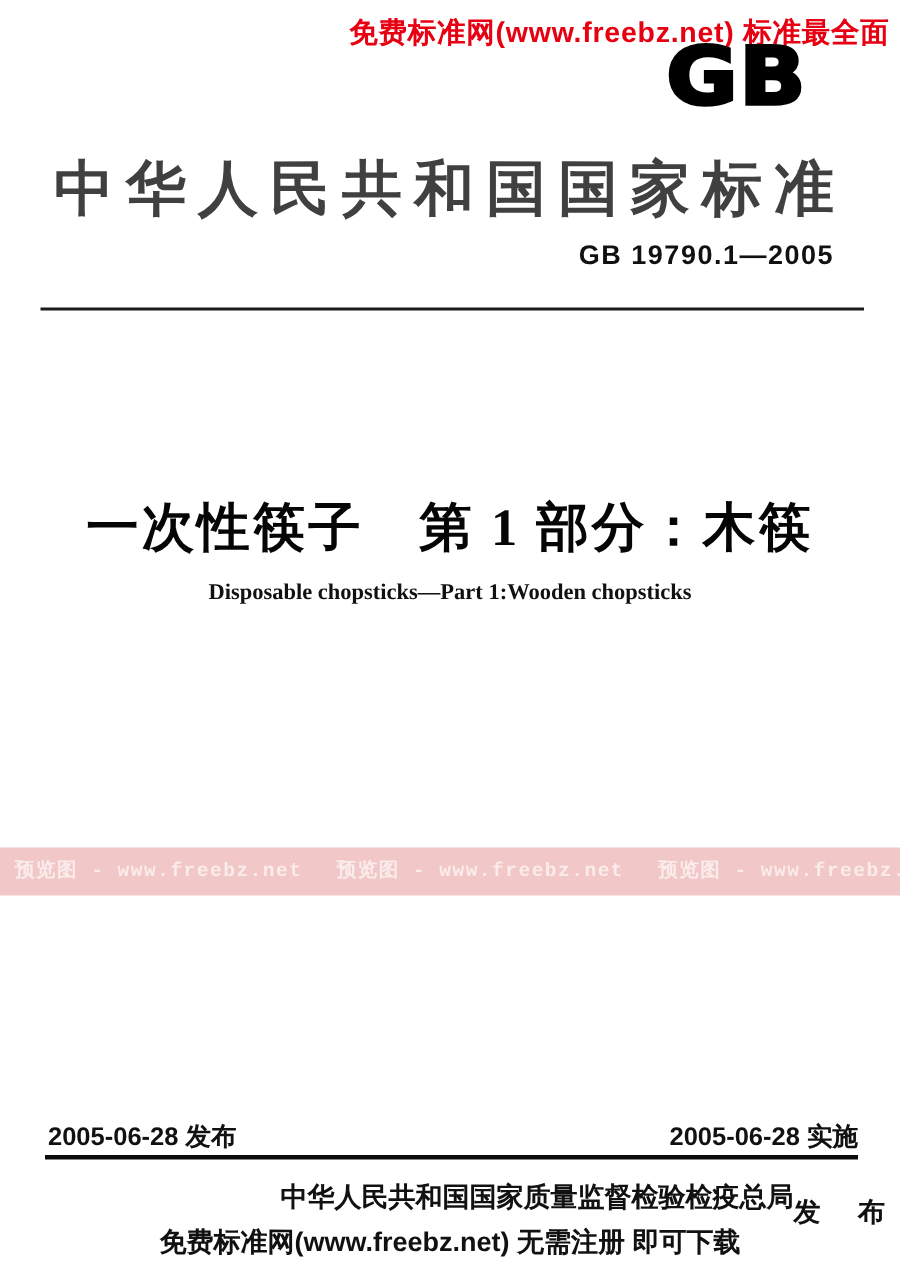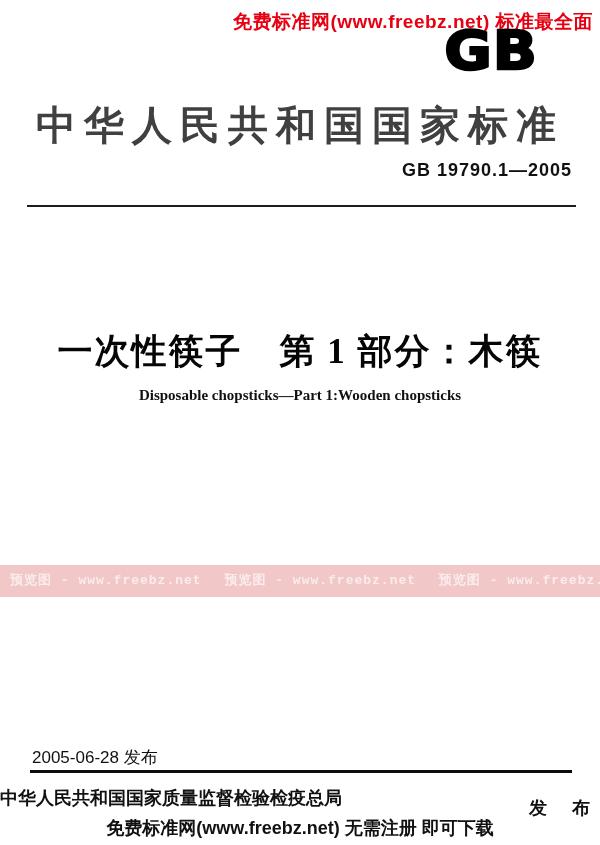--- a/index.html
+++ b/index.html
@@ -33,21 +33,21 @@
   .national-title{
     top:98px;left:0;width:600px;
     text-align:center;
     font-family:"Liberation Serif", serif;
     font-size:40px;font-weight:bold;
     letter-spacing:8px;
     white-space:nowrap;
     color:#404040;
   }
   .std-number{
-    top:160px;right:28px;
+    top:160px;right:44px;
     font-size:18px;font-weight:bold;
     letter-spacing:1px;
     white-space:nowrap;
     margin-left:16px;
   }
   .rule-top{
     top:205px;left:27px;width:549px;height:2px;
     background:#1c1c1c;
   }
   .doc-title{
@@ -74,31 +74,31 @@
     font-size:13px;font-weight:bold;
     line-height:32px;
     letter-spacing:1px;
     white-space:nowrap;
     overflow:hidden;
     padding-left:10px;box-sizing:border-box;
   }
   .date-row{
     top:746px;left:32px;width:540px;
     display:flex;justify-content:space-between;
-    font-size:17px;font-weight:normal;
+    font-size:17px;font-weight:bold;
     white-space:nowrap;
     gap:16px;
   }
   .rule-bottom{
     top:770px;left:30px;width:542px;height:3px;
     background:#0c0c0c;
   }
   .issuer-row{
     top:786px;left:0;width:600px;
-    display:flex;justify-content:space-between;align-items:flex-start;
+    display:flex;justify-content:flex-end;align-items:flex-start;
     font-size:18px;font-weight:bold;
     white-space:nowrap;
   }
   .issue-label{
     position:relative;top:10px;
     letter-spacing:10px;
   }
   .bottom-note{
     top:816px;left:0;width:600px;
     text-align:center;
@@ -122,20 +122,21 @@
   <div class="abs rule-top"></div>
 
   <div class="abs doc-title">一次性筷子　第 1 部分：木筷</div>
 
   <div class="abs doc-title-en">Disposable chopsticks—Part 1:Wooden chopsticks</div>
 
   <div class="abs watermark-band">预览图 - www.freebz.net　 预览图 - www.freebz.net　 预览图 - www.freebz.net　 预览图 - www.freebz.net</div>
 
   <div class="abs date-row">
     <span>2005-06-28 发布</span>
+    <span>2005-06-28 实施</span>
   </div>
 
   <div class="abs rule-bottom"></div>
 
   <div class="abs issuer-row">
     <span>中华人民共和国国家质量监督检验检疫总局</span>
     <span class="issue-label">发 布</span>
   </div>
 
   <div class="abs bottom-note">免费标准网(www.freebz.net) 无需注册 即可下载</div>

